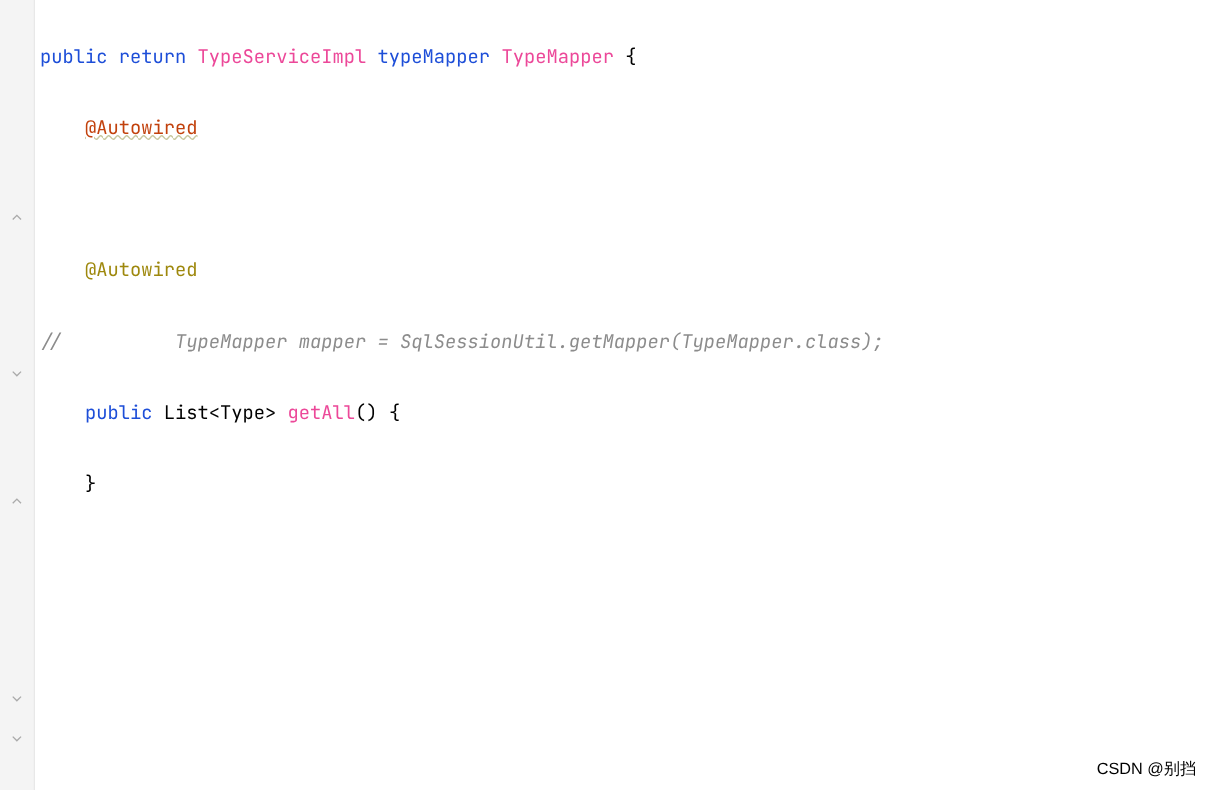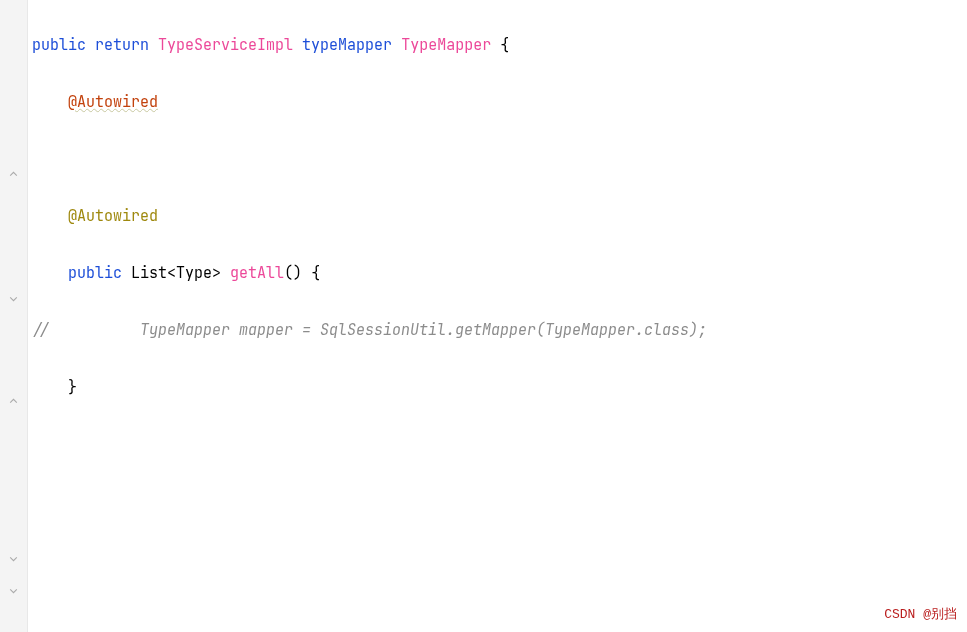--- a/index.html
+++ b/index.html
@@ -43,23 +43,23 @@
     .anno-underline { color: #c2410c; text-decoration: underline wavy #c8c8a0; text-decoration-thickness: 1px; }
     .field { color: #871094; }
     .comment { color: #8C8C8C; font-style: italic; }
     .var-highlight { background: #f0e8c8; border-radius: 2px; padding: 0 2px; }
     .punct { color: #000000; }
     .type { color: #000000; }
     .watermark {
       position: absolute;
       bottom: 4px;
       right: 10px;
-      color: #b91c1c;
+      color: #000000;
       font-size: 13px;
-      font-family: Liberation Mono, monospace;
+      font-family: Liberation Sans, sans-serif;
     }
   </style>
 </head>
 <body>
 
 <div class="gutter">
   <div class="gutter-icon fold-icon" style="top:167px;">
     <svg width="11" height="11" viewBox="0 0 10 10">
         <path d="M2 6 L5 3 L8 6"></path>
       </svg>
@@ -84,22 +84,22 @@
         <path d="M2 3 L5 6 L8 3"></path>
       </svg>
   </div>
 </div>
 
 <div class="code-area">
 <div class="line"><span class="kw">public</span> <span class="kw">return</span> <span class="cls">TypeServiceImpl</span> <span class="kw">typeMapper</span> <span class="cls">TypeMapper</span> <span class="punct">{</span></div>
 <div class="line">    <span class="anno-underline">@Autowired</span></div>
 <div class="line"> </div>
 <div class="line">    <span class="anno">@Autowired</span></div>
+<div class="line"><span class="comment">//</span><span class="comment">          TypeMapper mapper = SqlSessionUtil.getMapper(TypeMapper.class);</span></div>
 <div class="line">    <span class="kw">public</span> <span class="type">List&lt;Type&gt;</span> <span class="cls">getAll</span><span class="punct">()</span> <span class="punct">{</span></div>
-<div class="line"><span class="comment">//</span><span class="comment">          TypeMapper mapper = SqlSessionUtil.getMapper(TypeMapper.class);</span></div>
 <div class="line">    <span class="punct">}</span></div>
 <div class="line"> </div>
 
 
 
 
 
 
 
 

